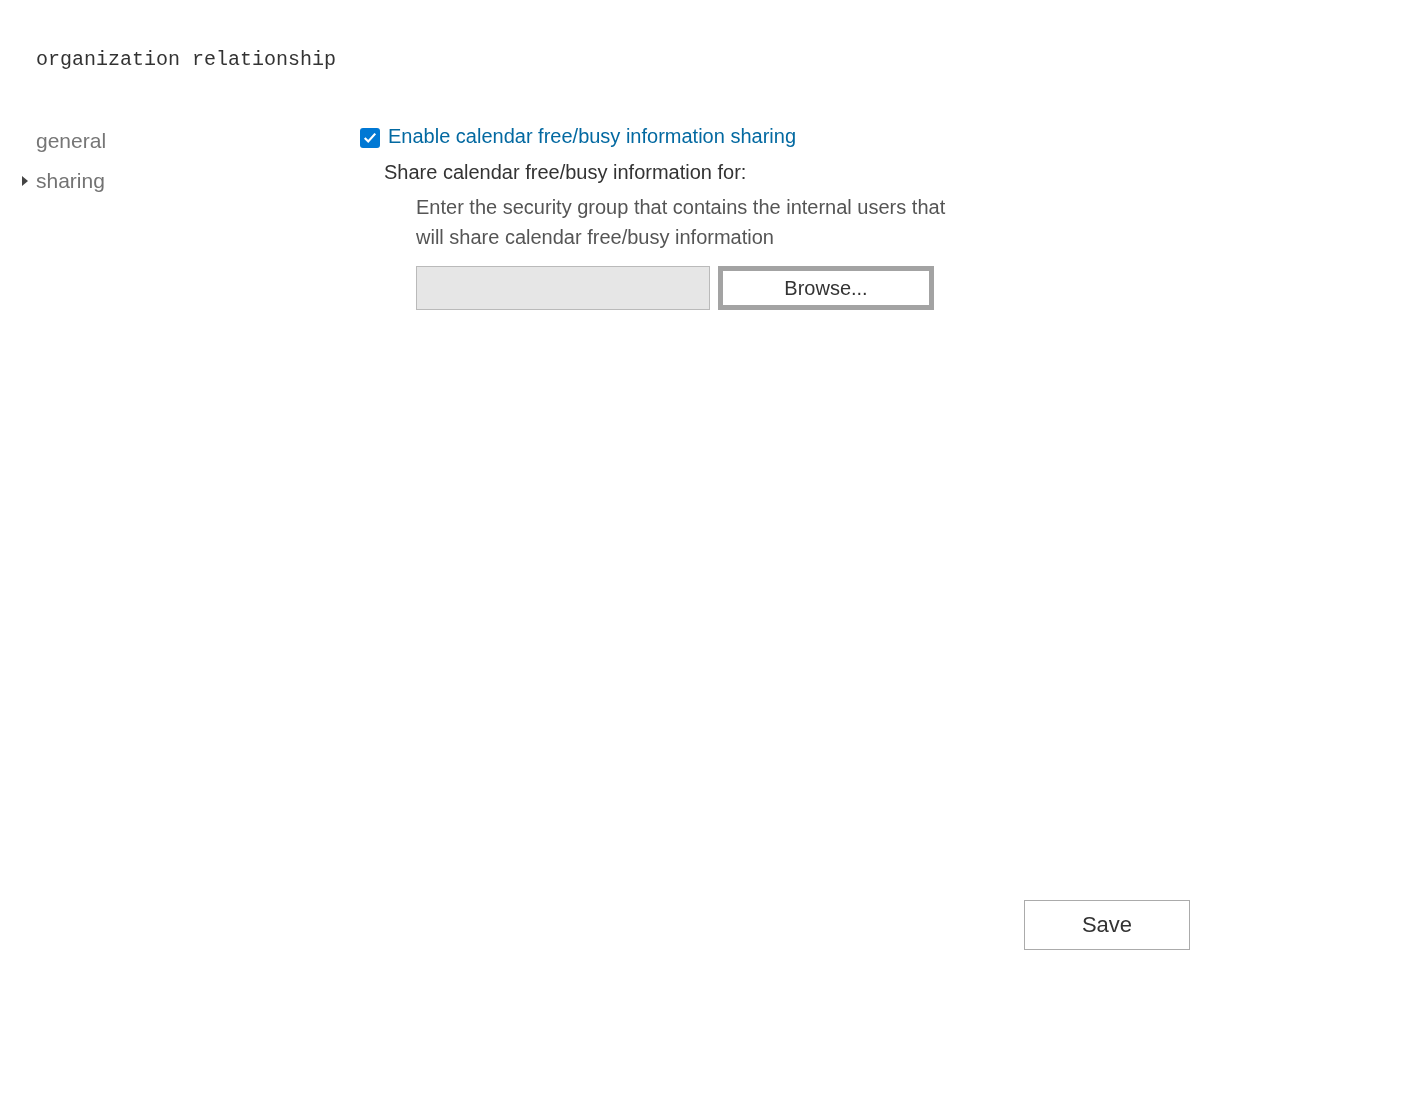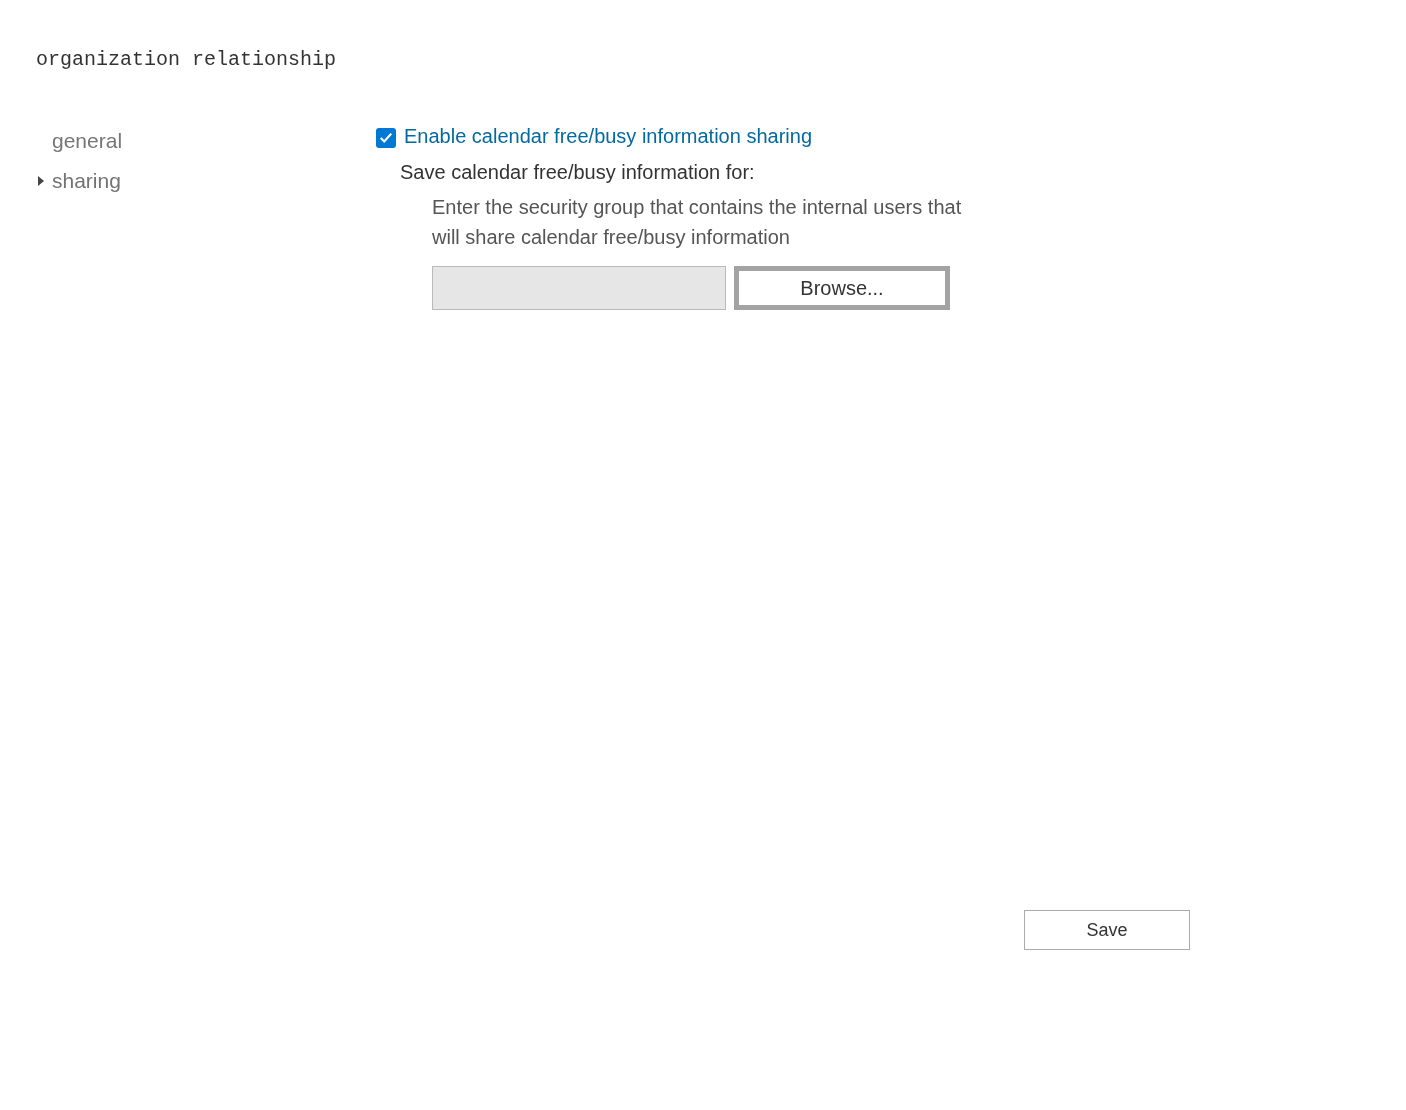--- a/index.html
+++ b/index.html
@@ -24,21 +24,20 @@
       font-family: Liberation Mono, monospace;
     }
     .content-wrapper {
       display: flex;
       padding-top: 50px;
     }
     .sidebar {
       width: 320px;
       padding-left: 36px;
       flex-shrink: 0;
-      margin-left: 16px;
     }
     .sidebar-item {
       font-size: 21px;
       font-weight: 300;
       color: #767676;
       padding: 8px 0;
       cursor: pointer;
       position: relative;
     }
     .sidebar-item.active {
@@ -164,24 +163,24 @@
     }
     .footer {
       position: absolute;
       bottom: 160px;
       right: 216px;
       display: flex;
       gap: 10px;
     }
     .footer-btn {
       width: 166px;
-      height: 40px;
+      height: 50px;
       background: #fff;
       border: 1px solid #ababab;
-      font-size: 18px;
+      font-size: 22px;
       font-weight: 300;
       color: #333;
       cursor: pointer;
     }
     .label-text {
       cursor: pointer;
     }
     .radio-label-wrap {
       max-width: 450px;
     }
@@ -208,21 +207,21 @@
     <div class="row checkbox-row">
       <span class="checkbox-box">
         <svg viewBox="0 0 16 16">
             <path d="M2 8 L6 12 L14 3" stroke="#fff" stroke-width="2.5" fill="none"></path>
           </svg>
       </span>
       <span class="label-text">Enable calendar free/busy information sharing</span>
     </div>
 
 
-    <div class="sub-label">Save calendar free/busy information for:</div>
+    <div class="sub-label">Share calendar free/busy information for:</div>
 
 
     <div class="helper-text">Enter the security group that contains the internal users that will share calendar free/busy information</div>
 
     <div class="input-row">
       <input type="text" class="text-input" disabled="" value="" style="">
       <button class="browse-btn">Browse...</button>
     </div>
 
   </div>

